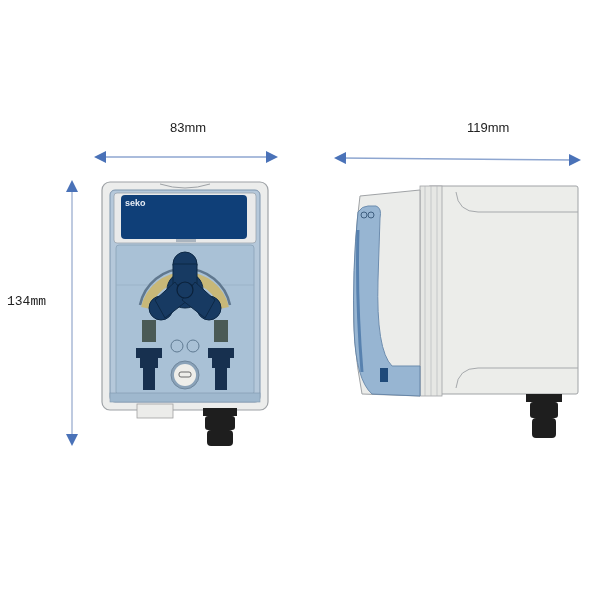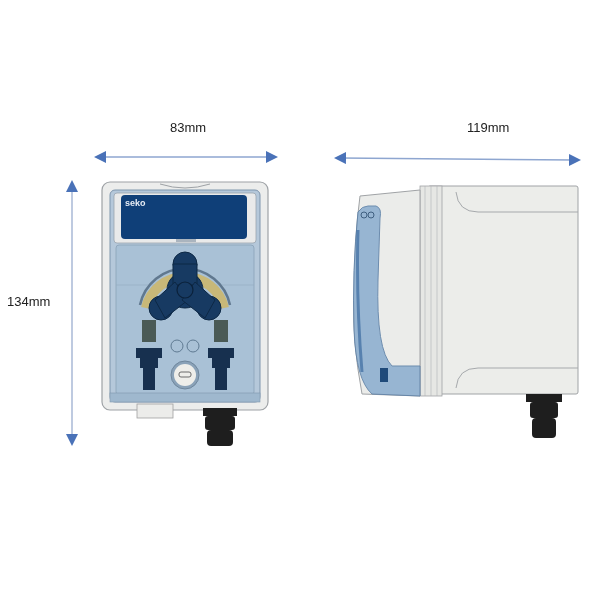--- a/index.html
+++ b/index.html
@@ -5,21 +5,21 @@
   html, body { margin:0; padding:0; background:#ffffff; }
   body { width:600px; height:600px; position:relative; overflow:hidden; font-family:"Liberation Sans", sans-serif; }
   .label { position:absolute; font-size:13px; color:#222; white-space:nowrap; }
   svg { position:absolute; left:0; top:0; }
 </style>
 </head>
 <body>
 
 <div class="label" style="left:170px; top:120px;">83mm</div>
 <div class="label" style="left:467px; top:120px;">119mm</div>
-<div class="label" style="left:7px; top:294px;">134mm</div>
+<div class="label" style="left:7px; top:294px;font-family:Liberation Mono, monospace;">134mm</div>
 
 <svg width="600" height="600" viewBox="0 0 600 600">
   <defs>
     <marker id="arr" markerWidth="8" markerHeight="8" refX="4" refY="4" orient="auto-start-reverse">
       <path d="M0,0 L8,4 L0,8 z" fill="#4a72b8"></path>
     </marker>
   </defs>
 
   <g>
     <line x1="100" y1="157" x2="272" y2="157" stroke="#8ea6d0" stroke-width="1.5" marker-start="url(#arr)" marker-end="url(#arr)"></line>

